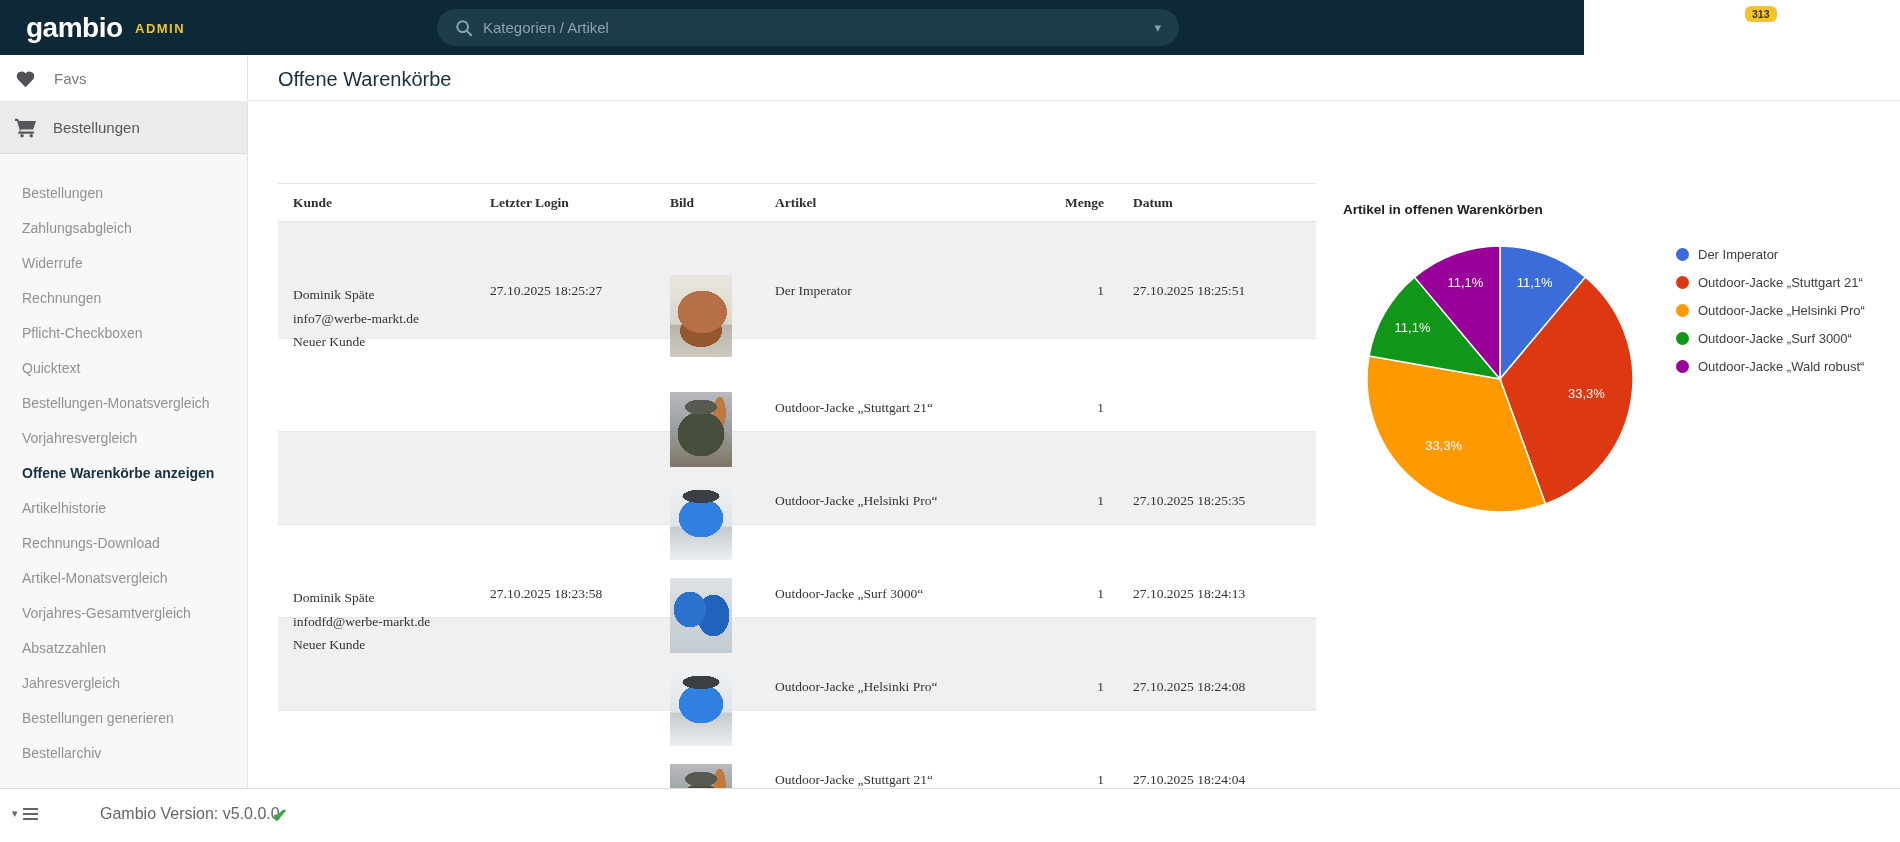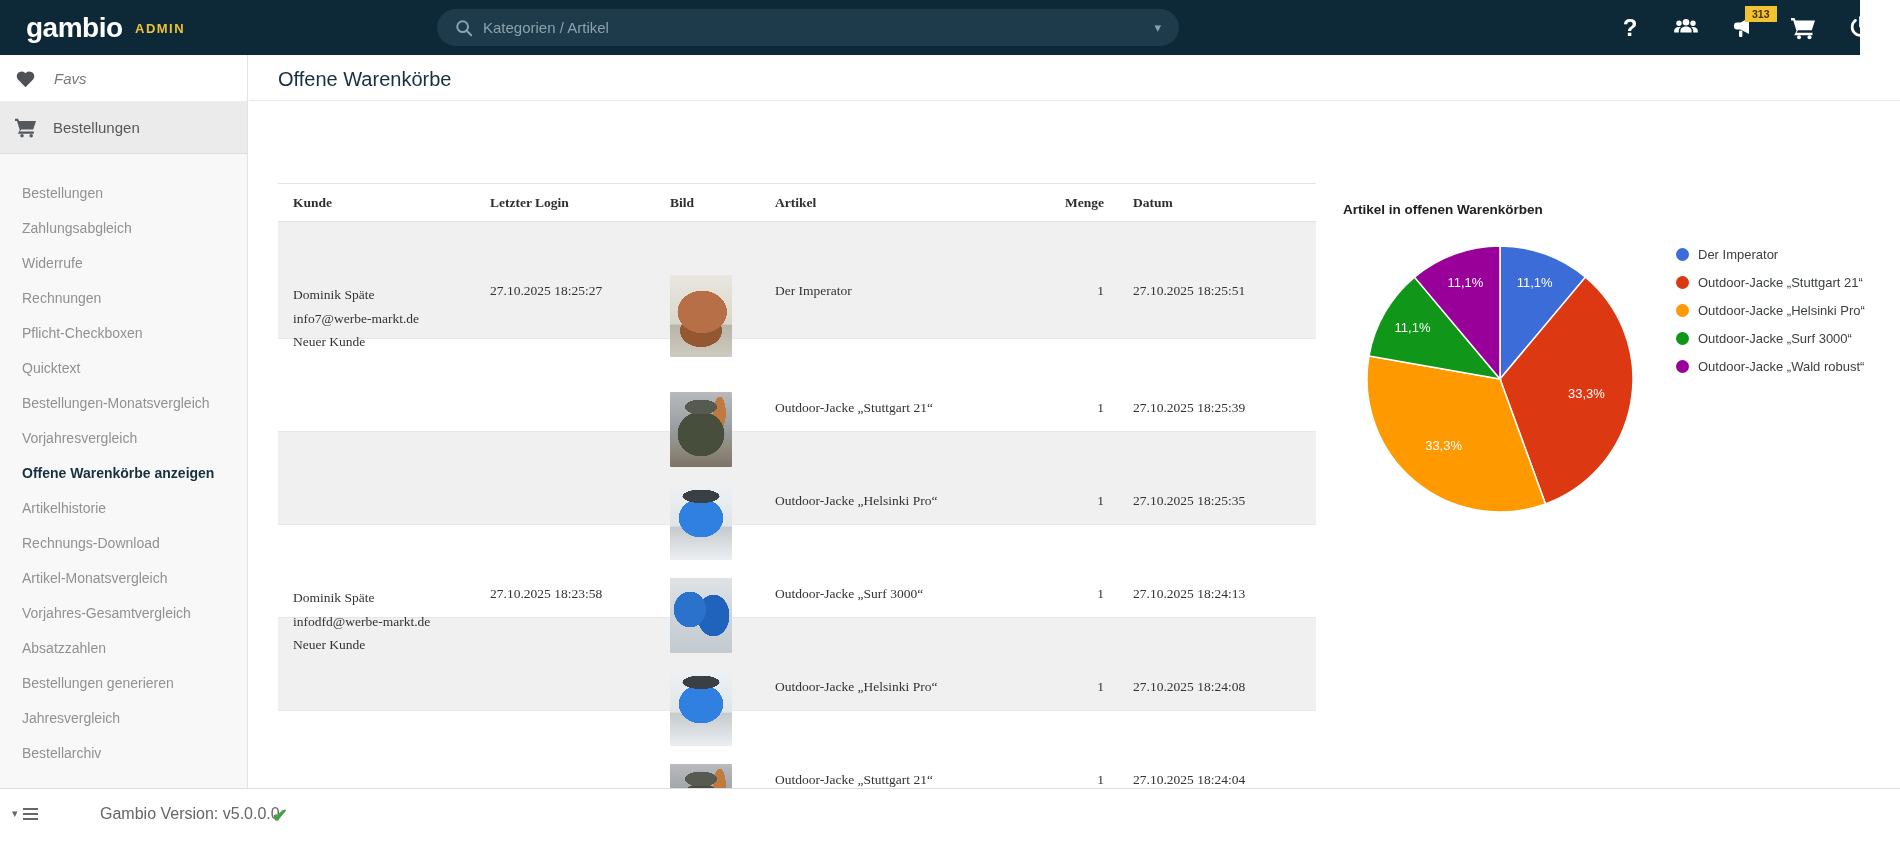--- a/index.html
+++ b/index.html
@@ -1,35 +1,35 @@
 <!DOCTYPE html>
 <html><head>
 <meta charset="utf-8">
 <style>
   * { margin:0; padding:0; box-sizing:border-box; }
   html,body { width:1900px; height:842px; overflow:hidden; background:#fff;
               font-family:"Liberation Sans", sans-serif; }
 
   
-  #topbar { position:absolute; left:0; top:0; width:1860px; height:55px; background:#0d2836; z-index:30; }
+  #topbar { position:absolute; left:0; top:0; width:1584px; height:55px; background:#0d2836; z-index:30; }
   #logo { position:absolute; left:26px; top:12px; color:#fff; font-size:28px; font-weight:800; letter-spacing:-.5px; }
   #logo-suffix { position:absolute; left:135px; top:21px; color:#eec431; font-size:13px; font-weight:700; letter-spacing:1.5px; }
   #searchwrap { position:absolute; left:437px; top:9px; width:742px; height:37px; background:#1d3b4a; border-radius:19px; display:flex; align-items:center; padding:0 18px; }
   #searchwrap svg { flex:none; }
   #search-input { flex:1; background:transparent; border:0; outline:none; color:#cfdbe2; font-size:15px; margin-left:10px; font-family:"Liberation Sans",sans-serif; }
   #search-input::placeholder { color:#8ba2ae; opacity:1; }
   #search-caret { color:#8ba2ae; font-size:13px; margin-left:8px; }
   .topicon { position:absolute; top:0; height:55px; width:44px; display:flex; align-items:center; justify-content:center; cursor:pointer; }
   .topicon .q { color:#fff; font-size:24px; font-weight:700; }
-  #badge { position:absolute; left:1745px; top:6px; background:#f2c230; color:#433500; font-size:10.5px; font-weight:700; border-radius:0; padding:2px 7px; z-index:31; }
+  #badge { position:absolute; left:1745px; top:6px; background:#f2c230; color:#433500; font-size:10.5px; font-weight:700; border-radius:6px; padding:2px 7px; z-index:31; }
 
   
   #sidebar { position:absolute; left:0; top:55px; width:248px; height:733px; background:#f8f8f8; border-right:1px solid #e3e3e3; }
   #favs-row { height:47px; background:#fff; border-bottom:1px solid #ececec; display:flex; align-items:center; padding-left:15px; cursor:pointer; }
-  #favs-row span.lbl { color:#77797c; font-size:15px; margin-left:18px;font-style:italic; }
+  #favs-row span.lbl { color:#77797c; font-size:15px; margin-left:18px; }
   #section-row { height:52px; background:#ebebeb; border-bottom:1px solid #dedede; display:flex; align-items:center; padding-left:14px; cursor:pointer; }
   #section-row span.lbl { color:#55595c; font-size:15px; margin-left:16px; }
   #side-items { padding-top:22px; }
   .side-item { height:35px; line-height:35px; padding-left:22px; font-size:14px; color:#8f9194; cursor:pointer; white-space:nowrap; }
   .side-item.active { color:#17303f; font-weight:600; }
 
   
   #main-title { position:absolute; left:278px; top:68px; font-size:20px; font-weight:500; color:#17303f; }
   #header-divider { position:absolute; left:249px; top:100px; width:1651px; height:1px; background:#e9e9e9; }
 
@@ -159,22 +159,22 @@
       <div class="side-item">Pflicht-Checkboxen</div>
       <div class="side-item">Quicktext</div>
       <div class="side-item">Bestellungen-Monatsvergleich</div>
       <div class="side-item">Vorjahresvergleich</div>
       <div class="side-item active">Offene Warenkörbe anzeigen</div>
       <div class="side-item">Artikelhistorie</div>
       <div class="side-item">Rechnungs-Download</div>
       <div class="side-item">Artikel-Monatsvergleich</div>
       <div class="side-item">Vorjahres-Gesamtvergleich</div>
       <div class="side-item">Absatzzahlen</div>
+      <div class="side-item">Jahresvergleich</div>
       <div class="side-item">Bestellungen generieren</div>
-      <div class="side-item">Jahresvergleich</div>
       <div class="side-item">Bestellarchiv</div>
     </div>
 </div>
 
 <h1 id="main-title">Offene Warenkörbe</h1>
 <div id="header-divider"></div>
 
 <div id="table">
   <div id="thead" class="trow">
       <div class="th c0">Kunde</div>
@@ -200,21 +200,20 @@
         <div class="cell c5">27.10.2025 18:25:51</div>
       </div>
       <div class="trow drow">
         <div class="cell c0"></div>
         <div class="cell c1"></div>
         <div class="cell c2" style="padding-top: 0px;">
           <div class="pimg stuttgart"></div>
         </div>
         <div class="cell c3">Outdoor-Jacke „Stuttgart 21“</div>
         <div class="cell c4">1</div>
-        <div class="cell c5">27.10.2025 18:25:39</div>
       </div>
       <div class="trow drow striped">
         <div class="cell c0"></div>
         <div class="cell c1"></div>
         <div class="cell c2" style="padding-top: 0px;">
           <div class="pimg helsinki"></div>
         </div>
         <div class="cell c3">Outdoor-Jacke „Helsinki Pro“</div>
         <div class="cell c4">1</div>
         <div class="cell c5">27.10.2025 18:25:35</div>

